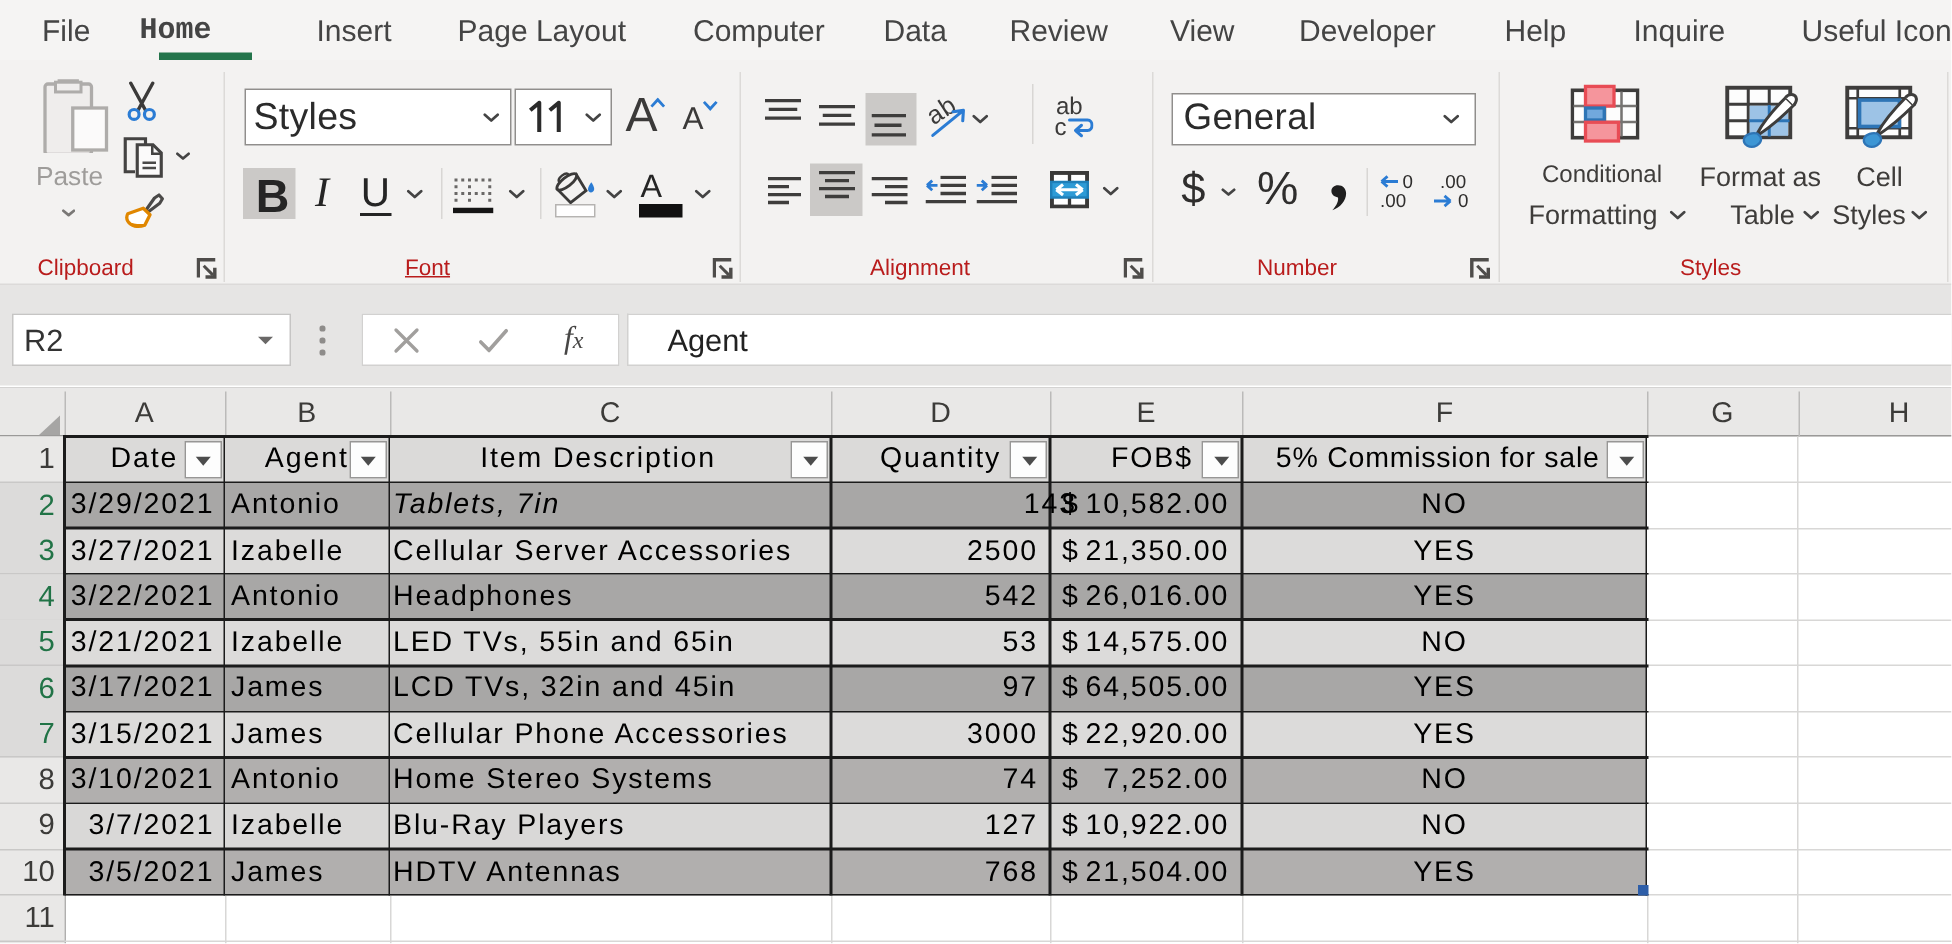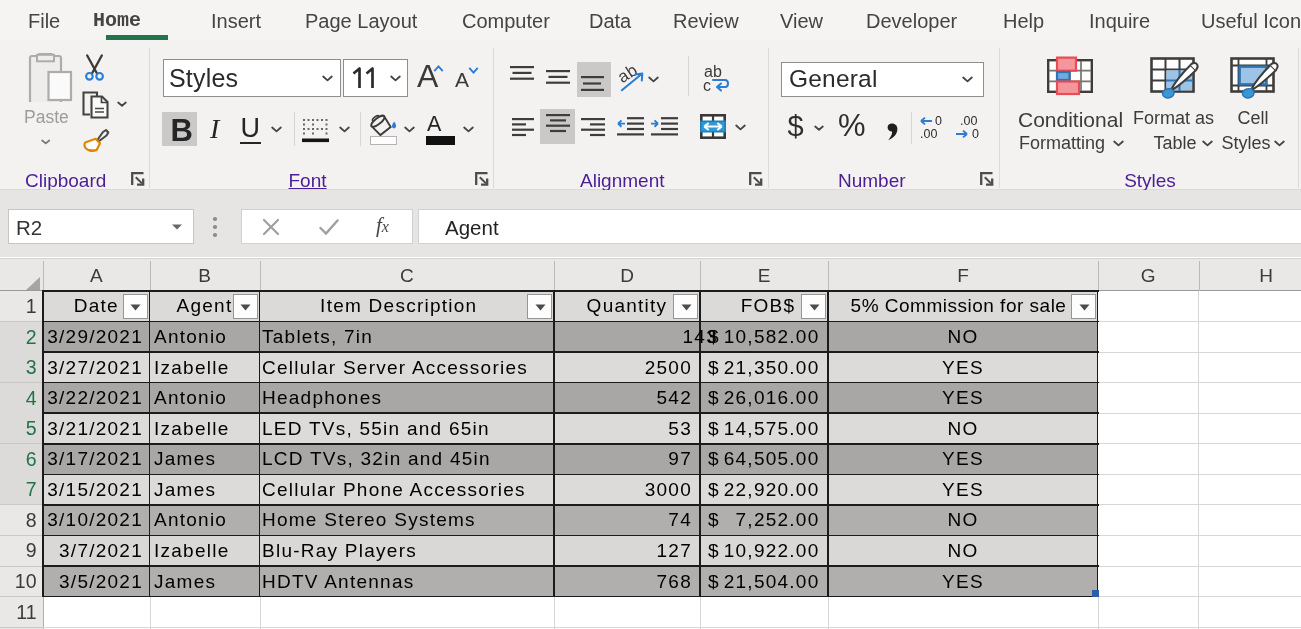--- a/index.html
+++ b/index.html
@@ -1,18 +1,18 @@
 <!DOCTYPE html>
 <html><head><meta charset="utf-8"><style>
 *{margin:0;padding:0;box-sizing:border-box}
 html,body{width:1301px;height:629px;overflow:hidden}
 body{font-family:"Liberation Sans",sans-serif;background:#fff;position:relative}
 .abs{position:absolute}
 .tab{position:absolute;top:0;height:40px;line-height:42px;font-size:20px;color:#444;white-space:nowrap}
-.glabel{position:absolute;top:170px;font-size:19px;color:#4c1d95;white-space:nowrap;text-align:center}
+.glabel{position:absolute;top:170px;font-size:15px;color:#b91c1c;white-space:nowrap;}
 .cell{position:absolute;font-size:19px;letter-spacing:1.25px;color:#000;white-space:nowrap}
 .bold{font-weight:normal}
 .chl{position:absolute;top:259px;height:32px;line-height:33.5px;font-size:19px;color:#3c3b39;text-align:center}
 .rhc{position:absolute;left:0;width:43px;text-align:right;padding-right:6.5px;font-size:19.5px;color:#3c3b39;line-height:1}
 </style></head><body>
 <div class="abs" style="left:0;top:0;width:1301px;height:40px;background:#f5f4f3"></div>
 <div class="tab" style="left:28px;">File</div>
 <div class="tab" style="left:93px;font-weight:bold;font-family:Liberation Mono, monospace;">Home</div>
 <div class="tab" style="left:211px;">Insert</div>
 <div class="tab" style="left:305px;">Page Layout</div>
@@ -253,21 +253,21 @@
     <path d="M12.2 6.5 L12.2 12.6 L6 12.6" stroke="#4e4c4a" stroke-width="2.3" fill="none"></path>
   </svg>
 <svg class="abs" style="left:1047px;top:56px" width="46" height="40" viewBox="0 0 46 40">
 <rect x="1.2" y="4.2" width="43.6" height="31.6" fill="#fdfdfd" stroke="#3e3d3c" stroke-width="2.4"></rect>
 <path d="M12 5 L12 35 M23 5 L23 35 M34 5 L34 35" stroke="#767472" stroke-width="1.7"></path>
 <path d="M2 14.7 L44 14.7 M2 25.3 L44 25.3" stroke="#767472" stroke-width="1.7"></path>
 <rect x="10" y="1.6" width="19" height="13.1" fill="#f5959c" stroke="#e84c55" stroke-width="2.2"></rect>
 <rect x="10" y="16" width="12.5" height="8" fill="#71a8dd" stroke="#2e75b6" stroke-width="2.2"></rect>
 <rect x="10" y="25.5" width="22" height="12.5" fill="#f5959c" stroke="#e84c55" stroke-width="2.2"></rect>
 </svg>
-<div class="abs" style="left:1018px;top:108px;width:100px;text-align:center;font-size:21px;color:#3e3c3a">Conditional</div>
+<div class="abs" style="left:1018px;top:108px;width:100px;text-align:center;font-size:16px;color:#3e3c3a">Conditional</div>
 <div class="abs" style="left:1012px;top:133px;width:100px;text-align:center;font-size:18px;color:#3e3c3a">Formatting</div>
 <svg class="abs" style="left:1113px;top:140px" width="11" height="7" viewBox="0 0 11 7">
     <path d="M1.2 1.5 L5.5 5.32 L9.8 1.5" stroke="#444" stroke-width="1.8" fill="none" stroke-linecap="round" stroke-linejoin="round"></path>
   </svg>
 <svg class="abs" style="left:1150px;top:56px" width="52" height="46" viewBox="0 0 52 46">
 <rect x="1.5" y="2.5" width="42" height="33" fill="#fdfdfd" stroke="#3e3d3c" stroke-width="2.6"></rect>
 <path d="M15.5 3 L15.5 35 M29.5 3 L29.5 35 M2 13.5 L43 13.5 M2 24.5 L43 24.5" stroke="#3e3d3c" stroke-width="2"></path>
 <rect x="16.5" y="14.5" width="25.5" height="20" fill="#9dc3e6"></rect>
 <path d="M29.5 14 L29.5 35 M16 24.5 L43 24.5" stroke="#2e75b6" stroke-width="2"></path>
 <path d="M21.5 33 C26 24.5 32 17.5 40.5 9 L45.8 14.2 C37 23 30.5 28.5 22.3 33.8 Z" fill="#fff" stroke="#3e3d3c" stroke-width="2"></path>
@@ -428,21 +428,21 @@
 <div class="abs" style="left:801.0px;top:294.0px;width:25px;height:25px;background:#fdfdfd;border:1px solid #979695"></div>
 <svg class="abs" style="left:808.5px;top:303.5px" width="11" height="7" viewBox="0 0 11 7">
     <path d="M0.5 0.5 L5.5 6.5 L10.5 0.5 Z" fill="#4c4c4c"></path>
   </svg>
 <div class="abs" style="left:1071.0px;top:294.0px;width:25px;height:25px;background:#fdfdfd;border:1px solid #979695"></div>
 <svg class="abs" style="left:1078.5px;top:303.5px" width="11" height="7" viewBox="0 0 11 7">
     <path d="M0.5 0.5 L5.5 6.5 L10.5 0.5 Z" fill="#4c4c4c"></path>
   </svg>
 <div class="cell" style="left:43px;top:326.1px;width:100px;text-align:right">3/29/2021</div>
 <div class="cell" style="left:154px;top:326.1px;">Antonio</div>
-<div class="cell" style="left:262.0px;top:326.1px;">Tablets, 7in</div>
+<div class="cell" style="left:262.0px;top:326.1px;font-style:italic;">Tablets, 7in</div>
 <div class="cell" style="left:580px;top:326.1px;width:138px;text-align:right">143</div>
 <div class="cell" style="left:708px;top:326.1px;">$</div>
 <div class="cell" style="left:700px;top:326.1px;width:119.5px;text-align:right">10,582.00</div>
 <div class="cell" style="left:828px;top:326.1px;width:270px;text-align:center">NO</div>
 <div class="cell" style="left:43px;top:356.6px;width:100px;text-align:right">3/27/2021</div>
 <div class="cell" style="left:154px;top:356.6px;">Izabelle</div>
 <div class="cell" style="left:262.0px;top:356.6px;">Cellular Server Accessories</div>
 <div class="cell" style="left:554px;top:356.6px;width:138px;text-align:right">2500</div>
 <div class="cell" style="left:708px;top:356.6px;">$</div>
 <div class="cell" style="left:700px;top:356.6px;width:119.5px;text-align:right">21,350.00</div>

